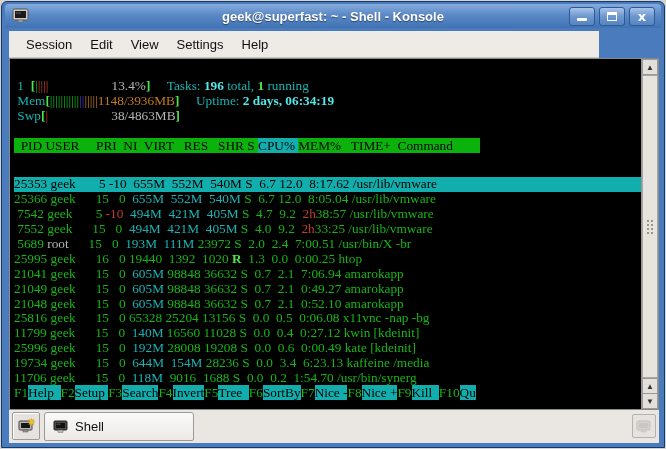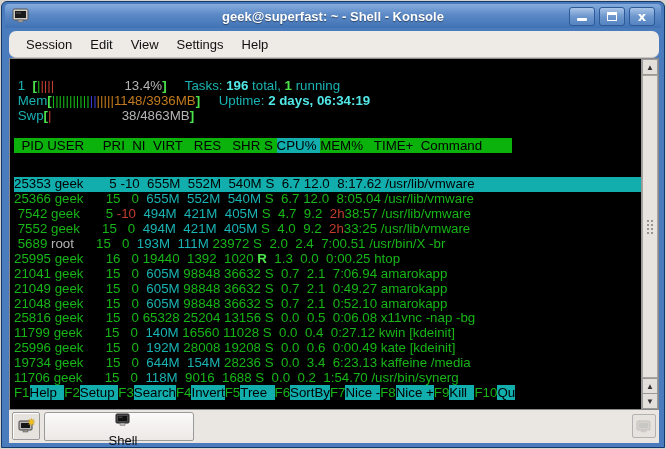--- a/index.html
+++ b/index.html
@@ -15,30 +15,30 @@
   .title-text{position:absolute;left:0;right:0;text-align:center;
     color:#fff;font-weight:bold;font-size:13px;text-shadow:0 1px 1px rgba(0,0,0,.45);}
   .tb-buttons{position:absolute;right:6px;top:3px;display:flex;gap:4px;}
   .tb-btn{width:26px;height:19px;border:1px solid #2d5a96;border-radius:3px;
     background:linear-gradient(#a9c4e8,#6d97cd 50%,#5584c1);
     display:flex;align-items:center;justify-content:center;cursor:default;}
   .glyph-min{width:10px;height:3px;background:#fff;border-radius:1px;margin-top:6px;}
   .glyph-max{width:10px;height:9px;border:1px solid #fff;border-top:3px solid #fff;}
   .glyph-close{color:#fff;font-weight:bold;font-size:13px;line-height:13px;font-family:"DejaVu Sans",sans-serif;}
   
-  .menubar{position:absolute;top:29px;left:7px;width:650px;height:27px;
+  .menubar{position:absolute;top:29px;left:7px;width:590px;height:27px;
     background:#eeebe7;border-bottom:1px solid #c9c5c1;display:flex;align-items:center;
-    font-size:13px;color:#111;padding-left:8px;border-radius:7px;}
+    font-size:13px;color:#111;padding-left:8px;}
   .menu-item{padding:4px 9px;cursor:default;}
   
   .terminal{position:absolute;top:56px;left:7px;width:650px;height:352px;
     background:#000;border:1px solid #8a8a8a;}
   .term-text{position:absolute;top:0;left:0;right:17px;bottom:0;overflow:hidden;
     padding:20px 0 0 4px;}
-  .tline{white-space:pre;font-family:Liberation Sans, sans-serif;
+  .tline{white-space:pre;font-family:Liberation Serif, serif;
     font-size:13.3px;line-height:14.9px;height:14.9px;color:#17B517;}
   .c-green{color:#17B517;} .c-bgreen{color:#4CE64C;font-weight:bold;}
   .c-cyan{color:#1AB3B3;}  .c-bcyan{color:#52E8E8;font-weight:bold;}
   .c-gray{color:#B5B5B5;}  .c-red{color:#C23E30;}
   .c-orange{color:#C27A1E;}.c-blue{color:#3B3BD0;}
   .hdr{background:#0CB20C;color:#000;}
   .hdr-sort{background:#12AEAE;color:#000;}
   .row-sel{background:#12AEAE;margin-top:24px;}
   .row-sel span{color:#000 !important;font-weight:normal !important;}
   .fkey-label{background:#12AEAE;color:#000;}
@@ -57,21 +57,21 @@
     background-image:radial-gradient(#9a968f 1px,transparent 1.2px);
     background-size:4px 4px;}
   
   .tabbar{position:absolute;top:408px;left:7px;width:650px;height:33px;
     background:#eae6e2;display:flex;align-items:flex-start;}
   .newtab-btn{margin:2px 0 0 3px;width:28px;height:28px;background:#e6e2de;
     border:1px solid #9a9a9a;border-radius:2px;position:relative;
     box-shadow:inset 1px 1px 0 #fff;}
   .tab{margin:2px 0 0 4px;width:150px;height:29px;background:linear-gradient(#fbfafa,#ece9e6);
     border:1px solid #9a9a9a;border-radius:3px 3px 2px 2px;display:flex;align-items:center;
-    font-size:13px;color:#111;padding-left:8px;gap:6px;flex-direction:column;}
+    font-size:13px;color:#111;padding-left:8px;gap:6px;}
   .detach-btn{position:absolute;right:3px;top:4px;width:24px;height:24px;background:#e6e2de;
     border:1px solid #aaa;border-radius:2px;opacity:.85;position:absolute;}
   .dim{opacity:.35;}
   .mini-monitor{display:inline-block;position:relative;width:16px;height:14px;}
   .sparkle{position:absolute;right:-2px;top:-3px;color:#f2c11d;font-size:11px;line-height:10px;
     text-shadow:0 0 1px #8a6d00;}
 </style>
 </head>
 <body>
 

